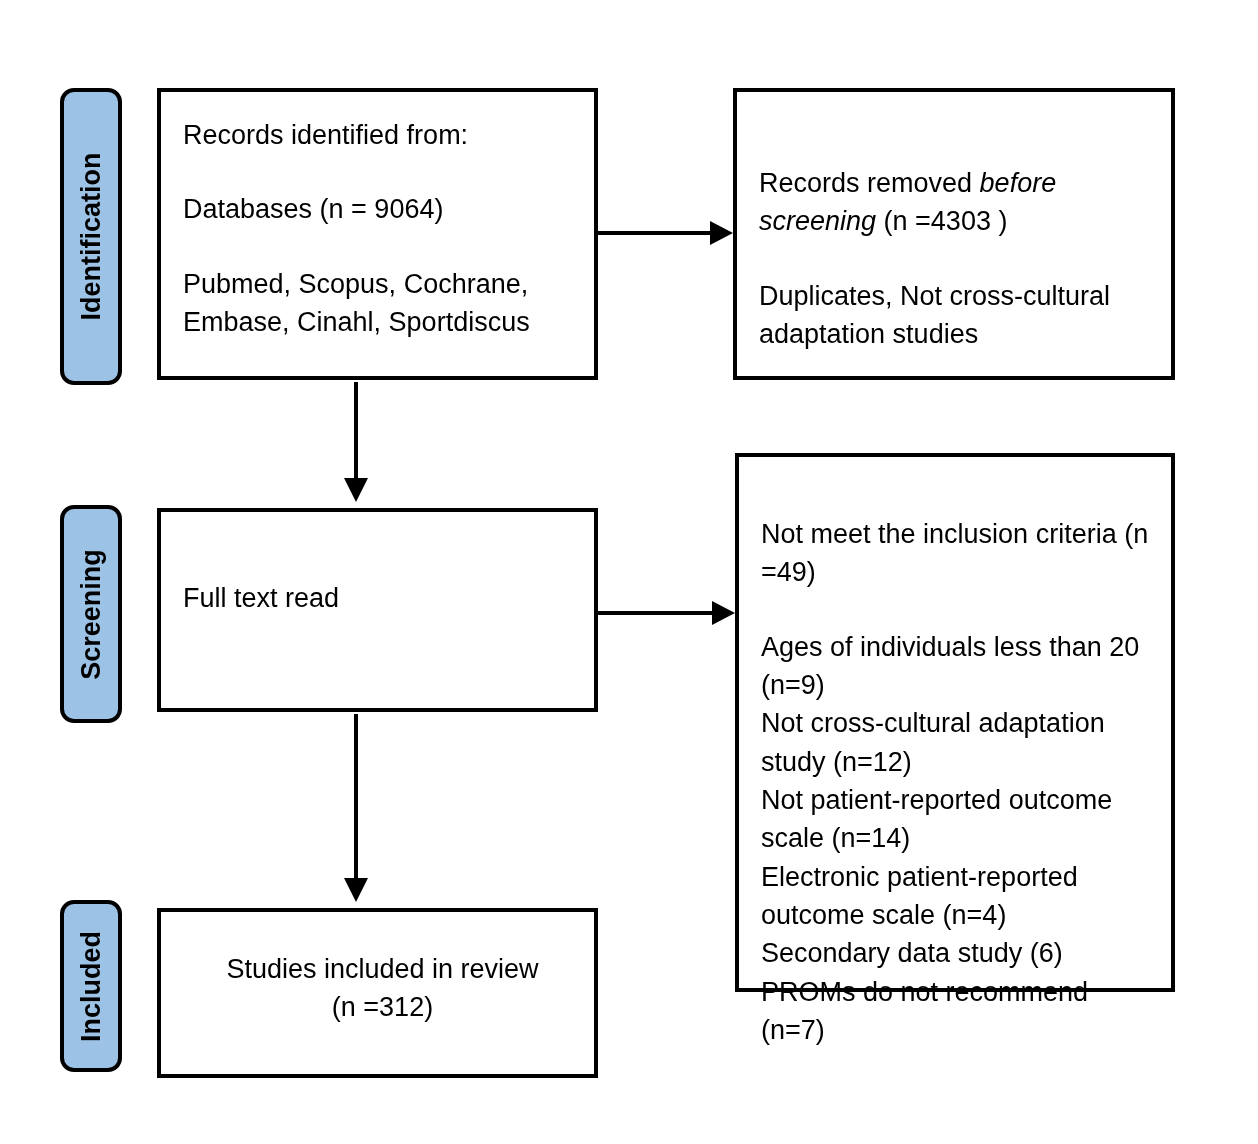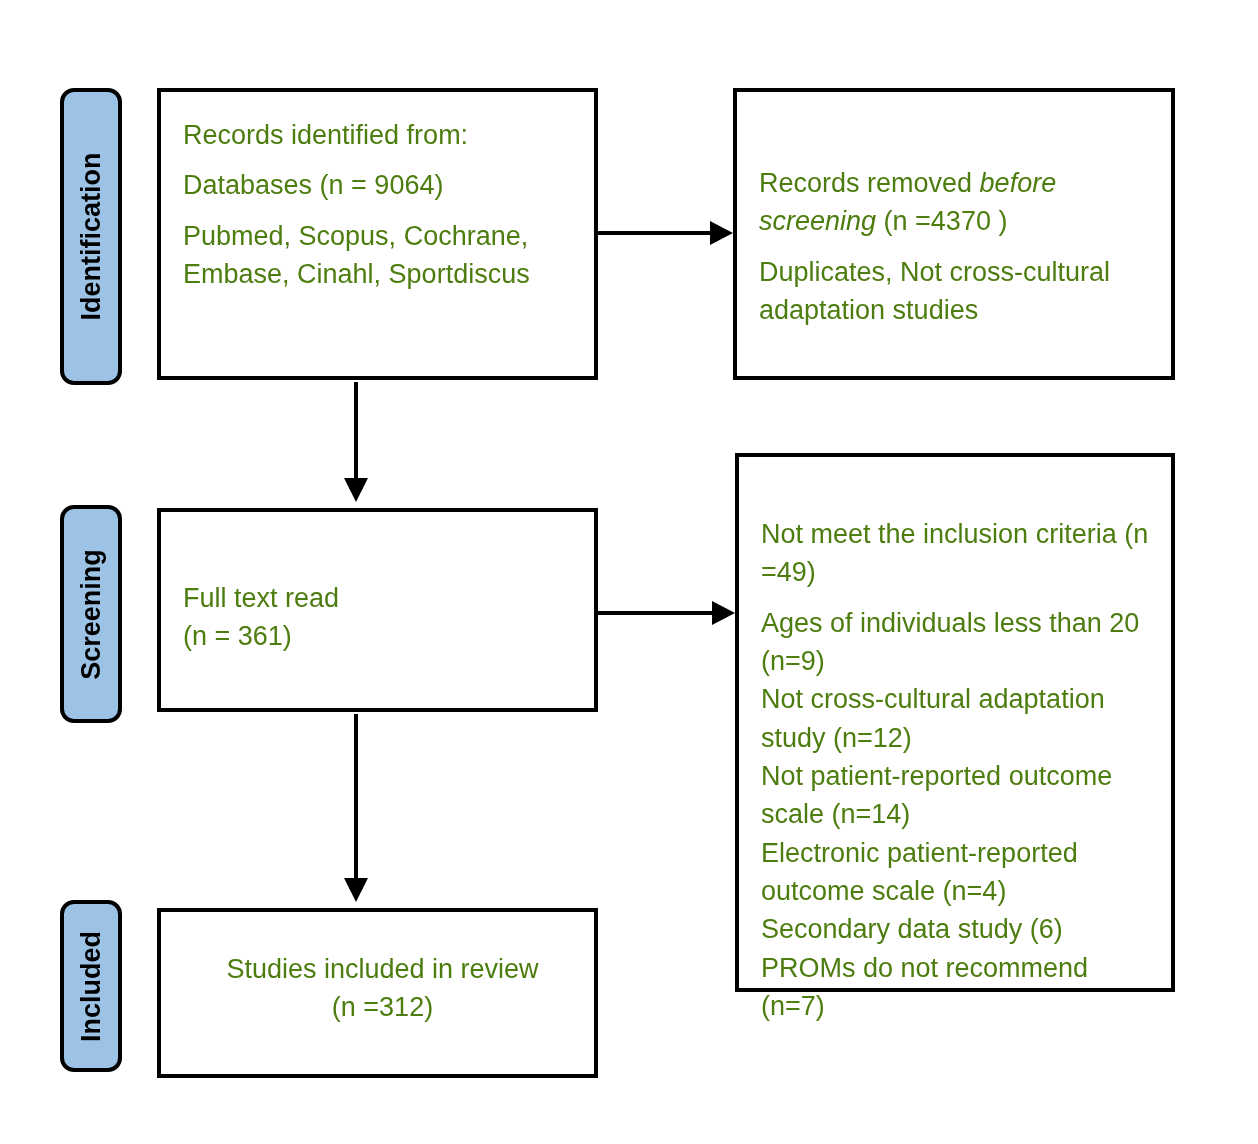--- a/index.html
+++ b/index.html
@@ -47,27 +47,27 @@
     border: 4px solid #000000;
     box-sizing: border-box;
   }
   .flow-box .box-text {
     position: absolute;
     left: 22px;
     right: 12px;
     font-size: 27px;
     line-height: 1.42;
     font-family: "Liberation Sans", sans-serif;
-    color: #4d7c0f;
+    color: #000000;
   }
   .box-text p {
     margin: 0;
   }
   .box-text p.gap {
-    margin-top: 12px;
+    margin-top: 36px;
   }
   .box-text .em {
     font-style: italic;
   }
 
   
   .arrow-svg {
     position: absolute;
     overflow: visible;
   }
@@ -86,21 +86,21 @@
       <p>Records identified from:</p>
       <p class="gap">Databases (n = 9064)</p>
       <p class="gap">Pubmed, Scopus, Cochrane,</p>
       <p>Embase, Cinahl, Sportdiscus</p>
     </div>
   </div>
 
   <div class="flow-box" style="left:733px; top:88px; width:442px; height:292px;">
     <div class="box-text" style="top:72px;">
       <p><span>Records removed </span><span class="em">before</span></p>
-      <p><span class="em">screening</span><span> (n =4370 )</span></p>
+      <p><span class="em">screening</span><span> (n =4303 )</span></p>
       <p class="gap">Duplicates, Not cross-cultural</p>
       <p>adaptation studies</p>
     </div>
   </div>
 
   <svg class="arrow-svg" style="left:596px; top:218px;" width="140" height="30" viewBox="0 0 140 30">
     <line x1="2" y1="15" x2="116" y2="15" stroke="#000000" stroke-width="4"></line>
     <polygon points="114,3 137,15 114,27" fill="#000000"></polygon>
   </svg>
 
@@ -109,21 +109,20 @@
     <polygon points="3,98 27,98 15,122" fill="#000000"></polygon>
   </svg>
 
   <div class="stage-label" style="left:60px; top:505px; width:62px; height:218px;">
     <span class="stage-text">Screening</span>
   </div>
 
   <div class="flow-box" style="left:157px; top:508px; width:441px; height:204px;">
     <div class="box-text" style="top:67px;">
       <p>Full text read</p>
-      <p>(n = 361)</p>
     </div>
   </div>
 
   <div class="flow-box" style="left:735px; top:453px; width:440px; height:539px;">
     <div class="box-text" style="top:58px;">
       <p>Not meet the inclusion criteria (n</p>
       <p>=49)</p>
       <p class="gap">Ages of individuals less than 20</p>
       <p>(n=9)</p>
       <p>Not cross-cultural adaptation</p>

